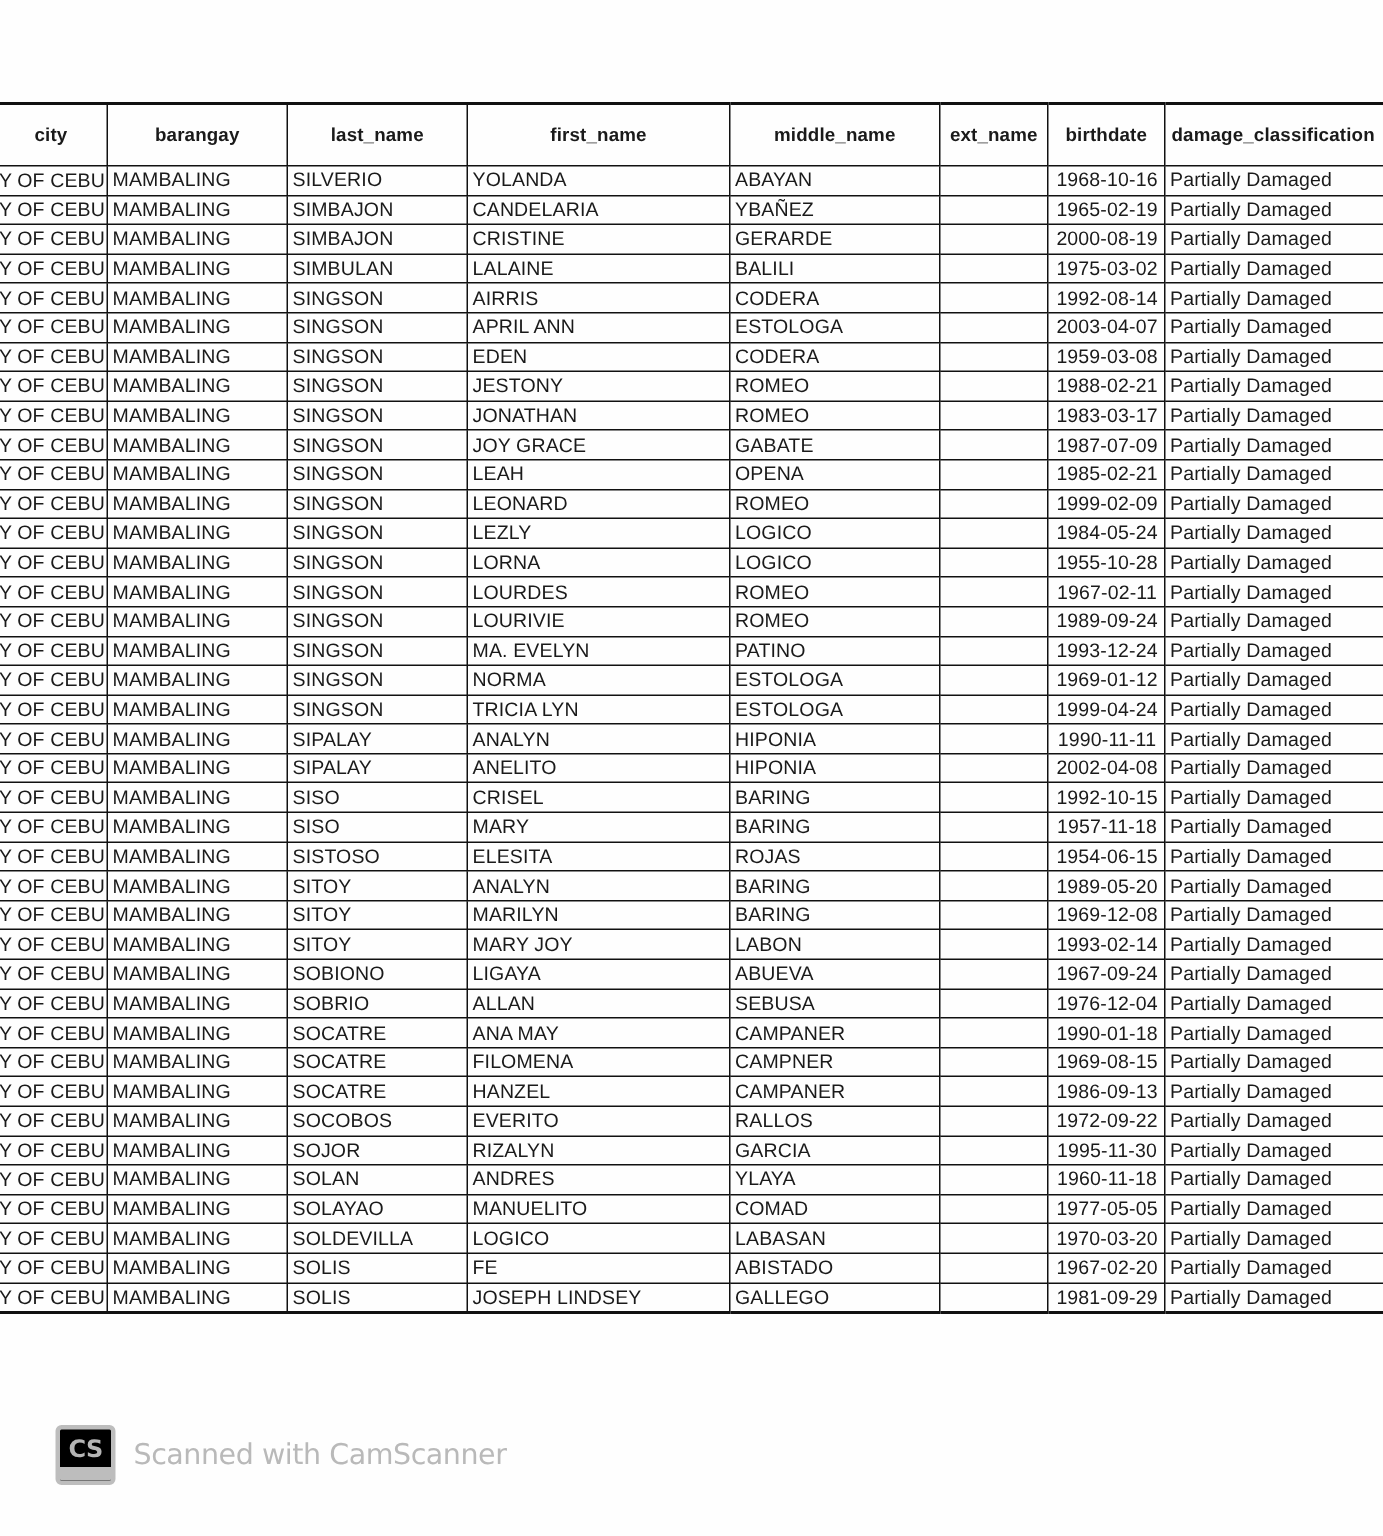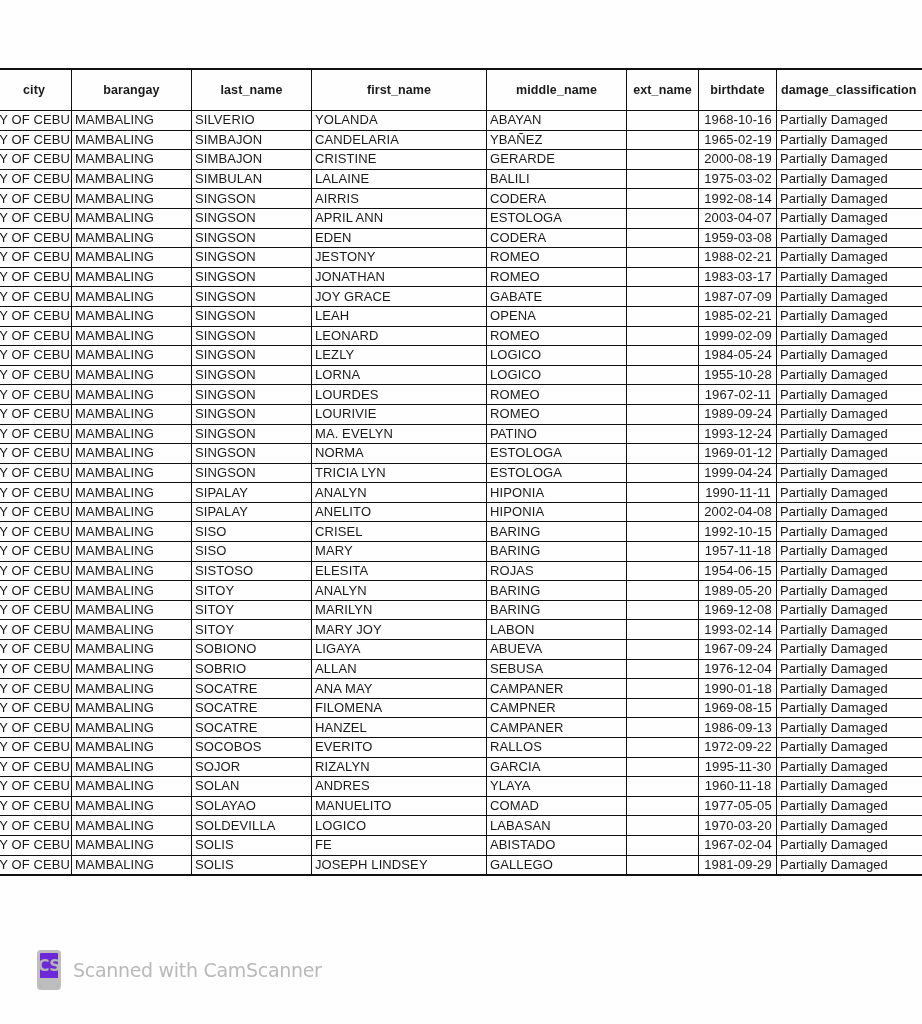--- a/index.html
+++ b/index.html
@@ -77,31 +77,31 @@
     .watermark {
       position: absolute;
       left: 37px;
       top: 950px;
       display: flex;
       align-items: center;
       gap: 12px;
       color: #b9b9b9;
     }
     .cs-logo {
-      width: 24px;
+      width: 40px;
       height: 40px;
       border: 3px solid #bdbdbd;
       border-radius: 4px;
       box-sizing: border-box;
       position: relative;
       display: flex;
       align-items: flex-start;
       justify-content: center;
       overflow: hidden;
-      background: #6d28d9;
+      background: #000000;
     }
     .cs-logo .cs-text {
       font-family: "DejaVu Sans", sans-serif;
       font-weight: bold;
       font-size: 16px;
       color: #b5b5b5;
       margin-top: 3px;
       letter-spacing: -0.5px;
     }
     .cs-logo .cs-bar {
@@ -515,21 +515,21 @@
           <td class="bday">1970-03-20</td>
           <td>Partially Damaged</td>
         </tr>
         <tr>
           <td class="city"><span>CITY OF CEBU</span></td>
           <td>MAMBALING</td>
           <td>SOLIS</td>
           <td>FE</td>
           <td>ABISTADO</td>
           <td></td>
-          <td class="bday">1967-02-04</td>
+          <td class="bday">1967-02-20</td>
           <td>Partially Damaged</td>
         </tr>
         <tr>
           <td class="city"><span>CITY OF CEBU</span></td>
           <td>MAMBALING</td>
           <td>SOLIS</td>
           <td>JOSEPH LINDSEY</td>
           <td>GALLEGO</td>
           <td></td>
           <td class="bday">1981-09-29</td>

